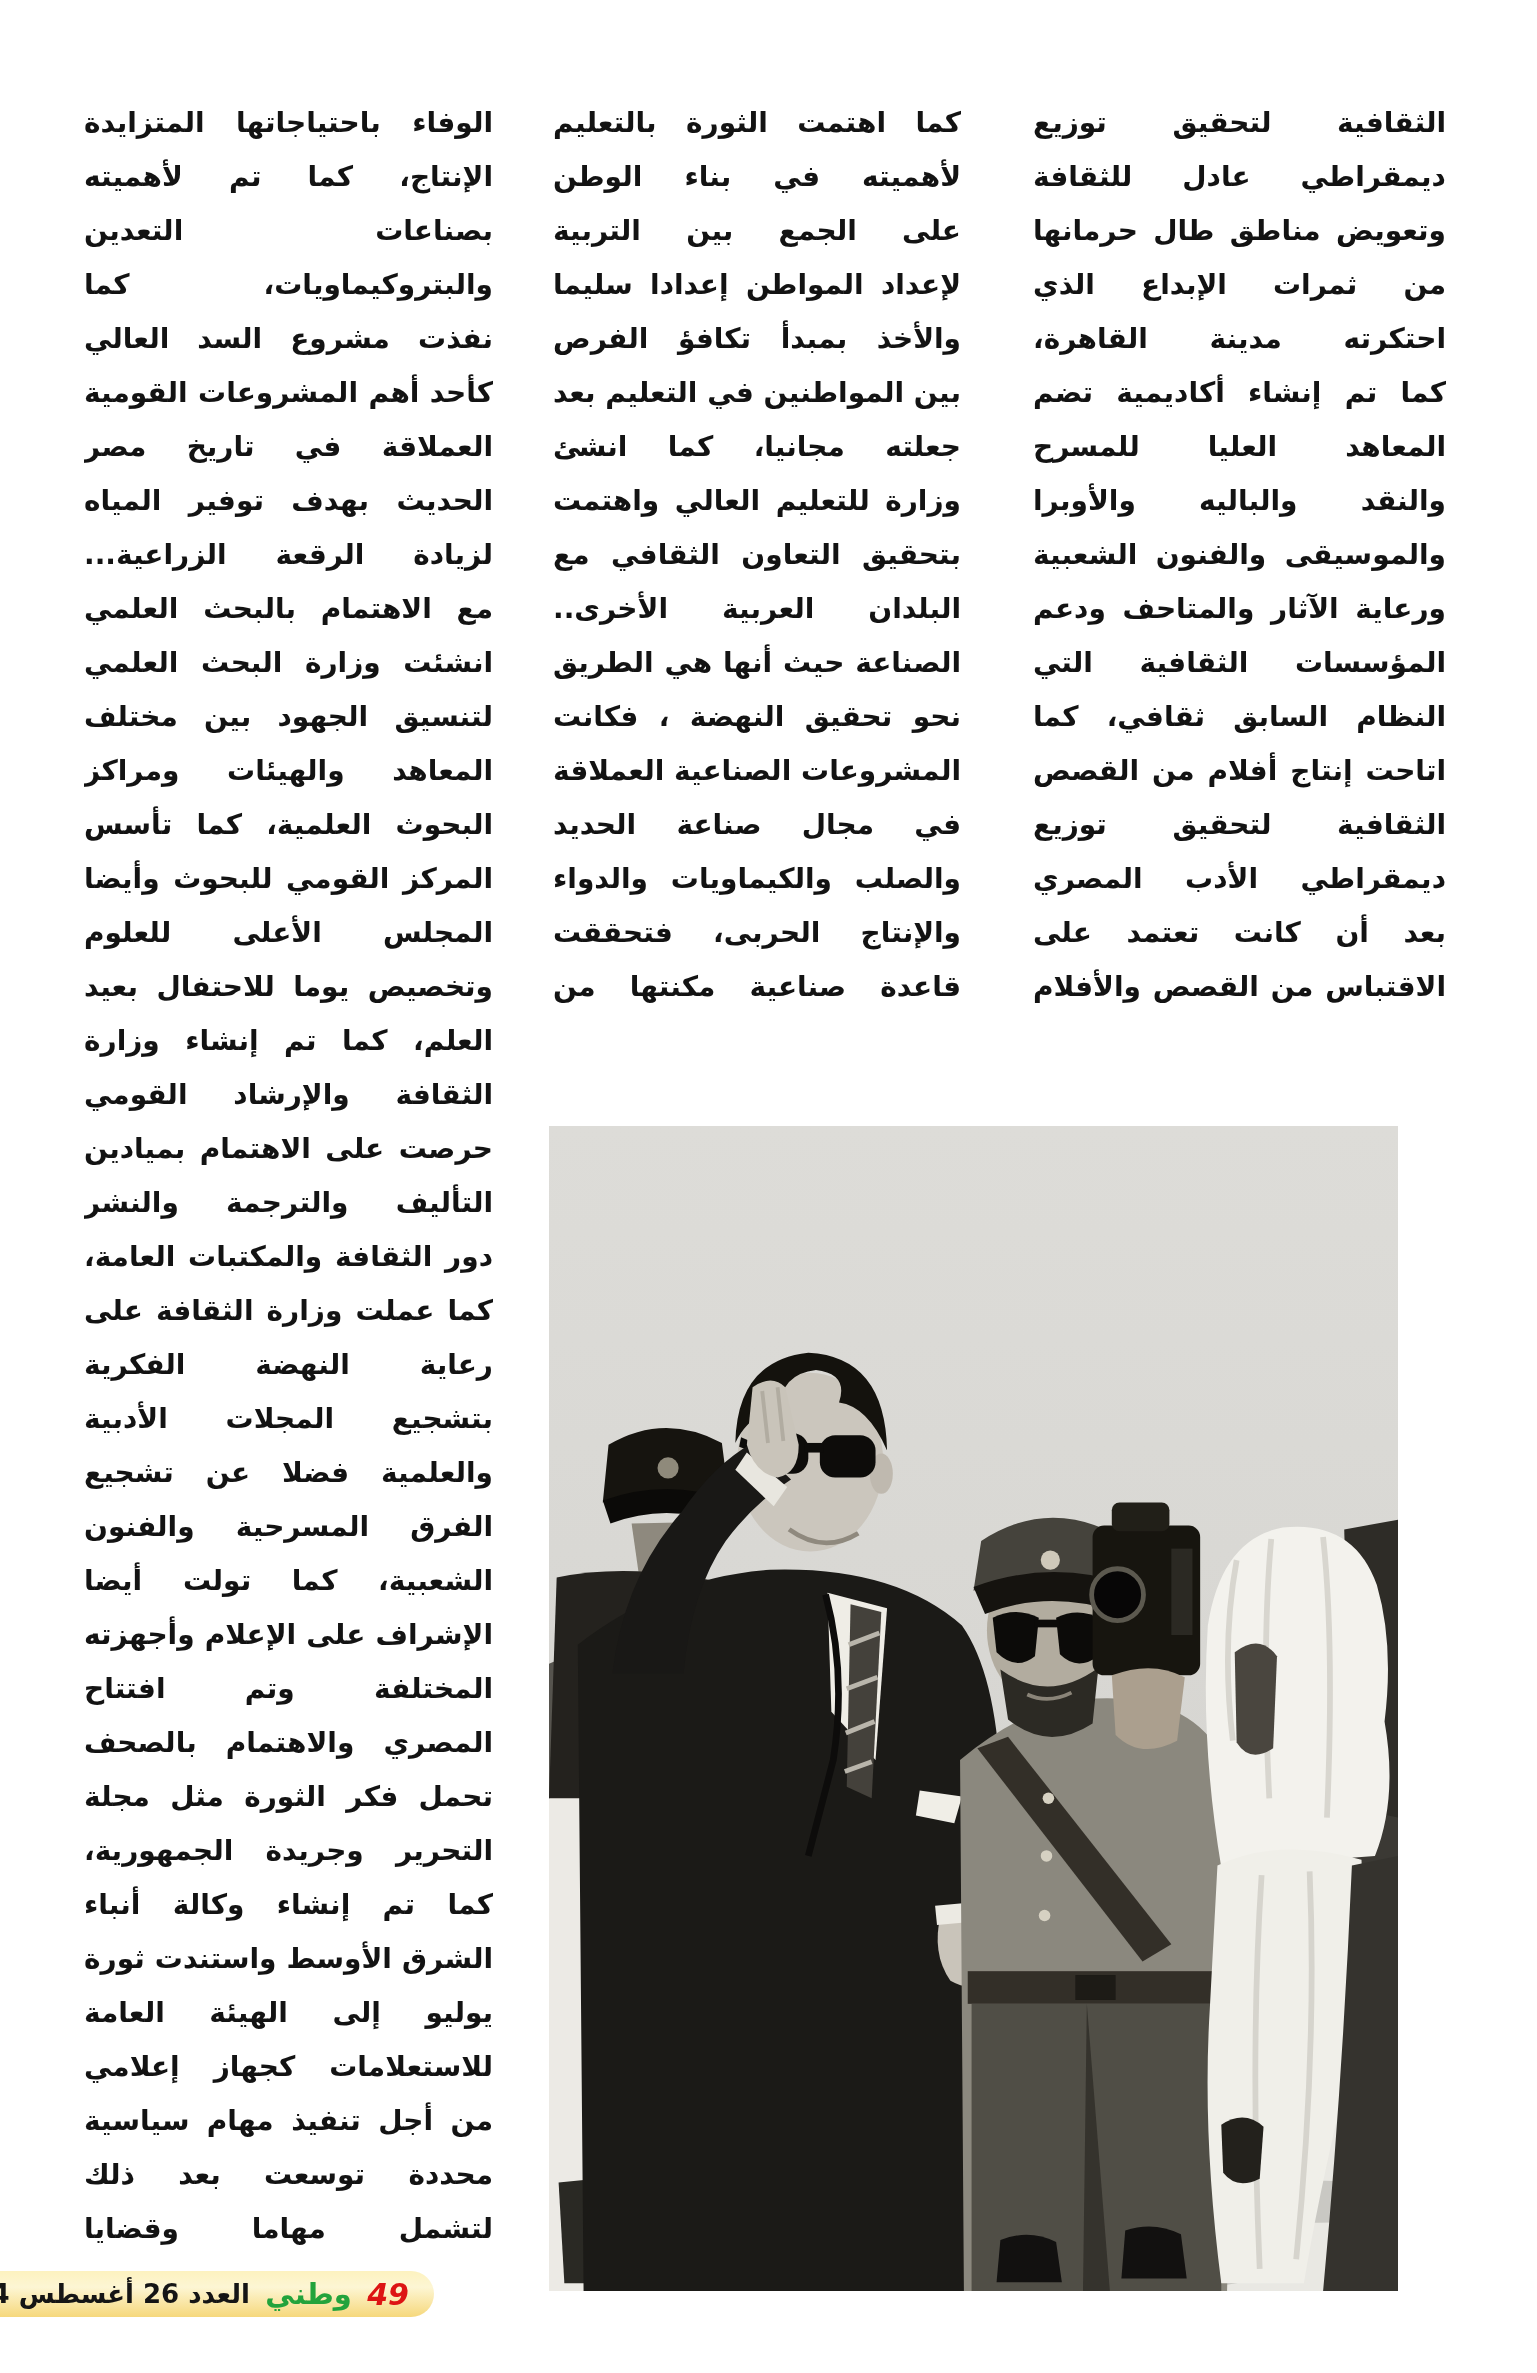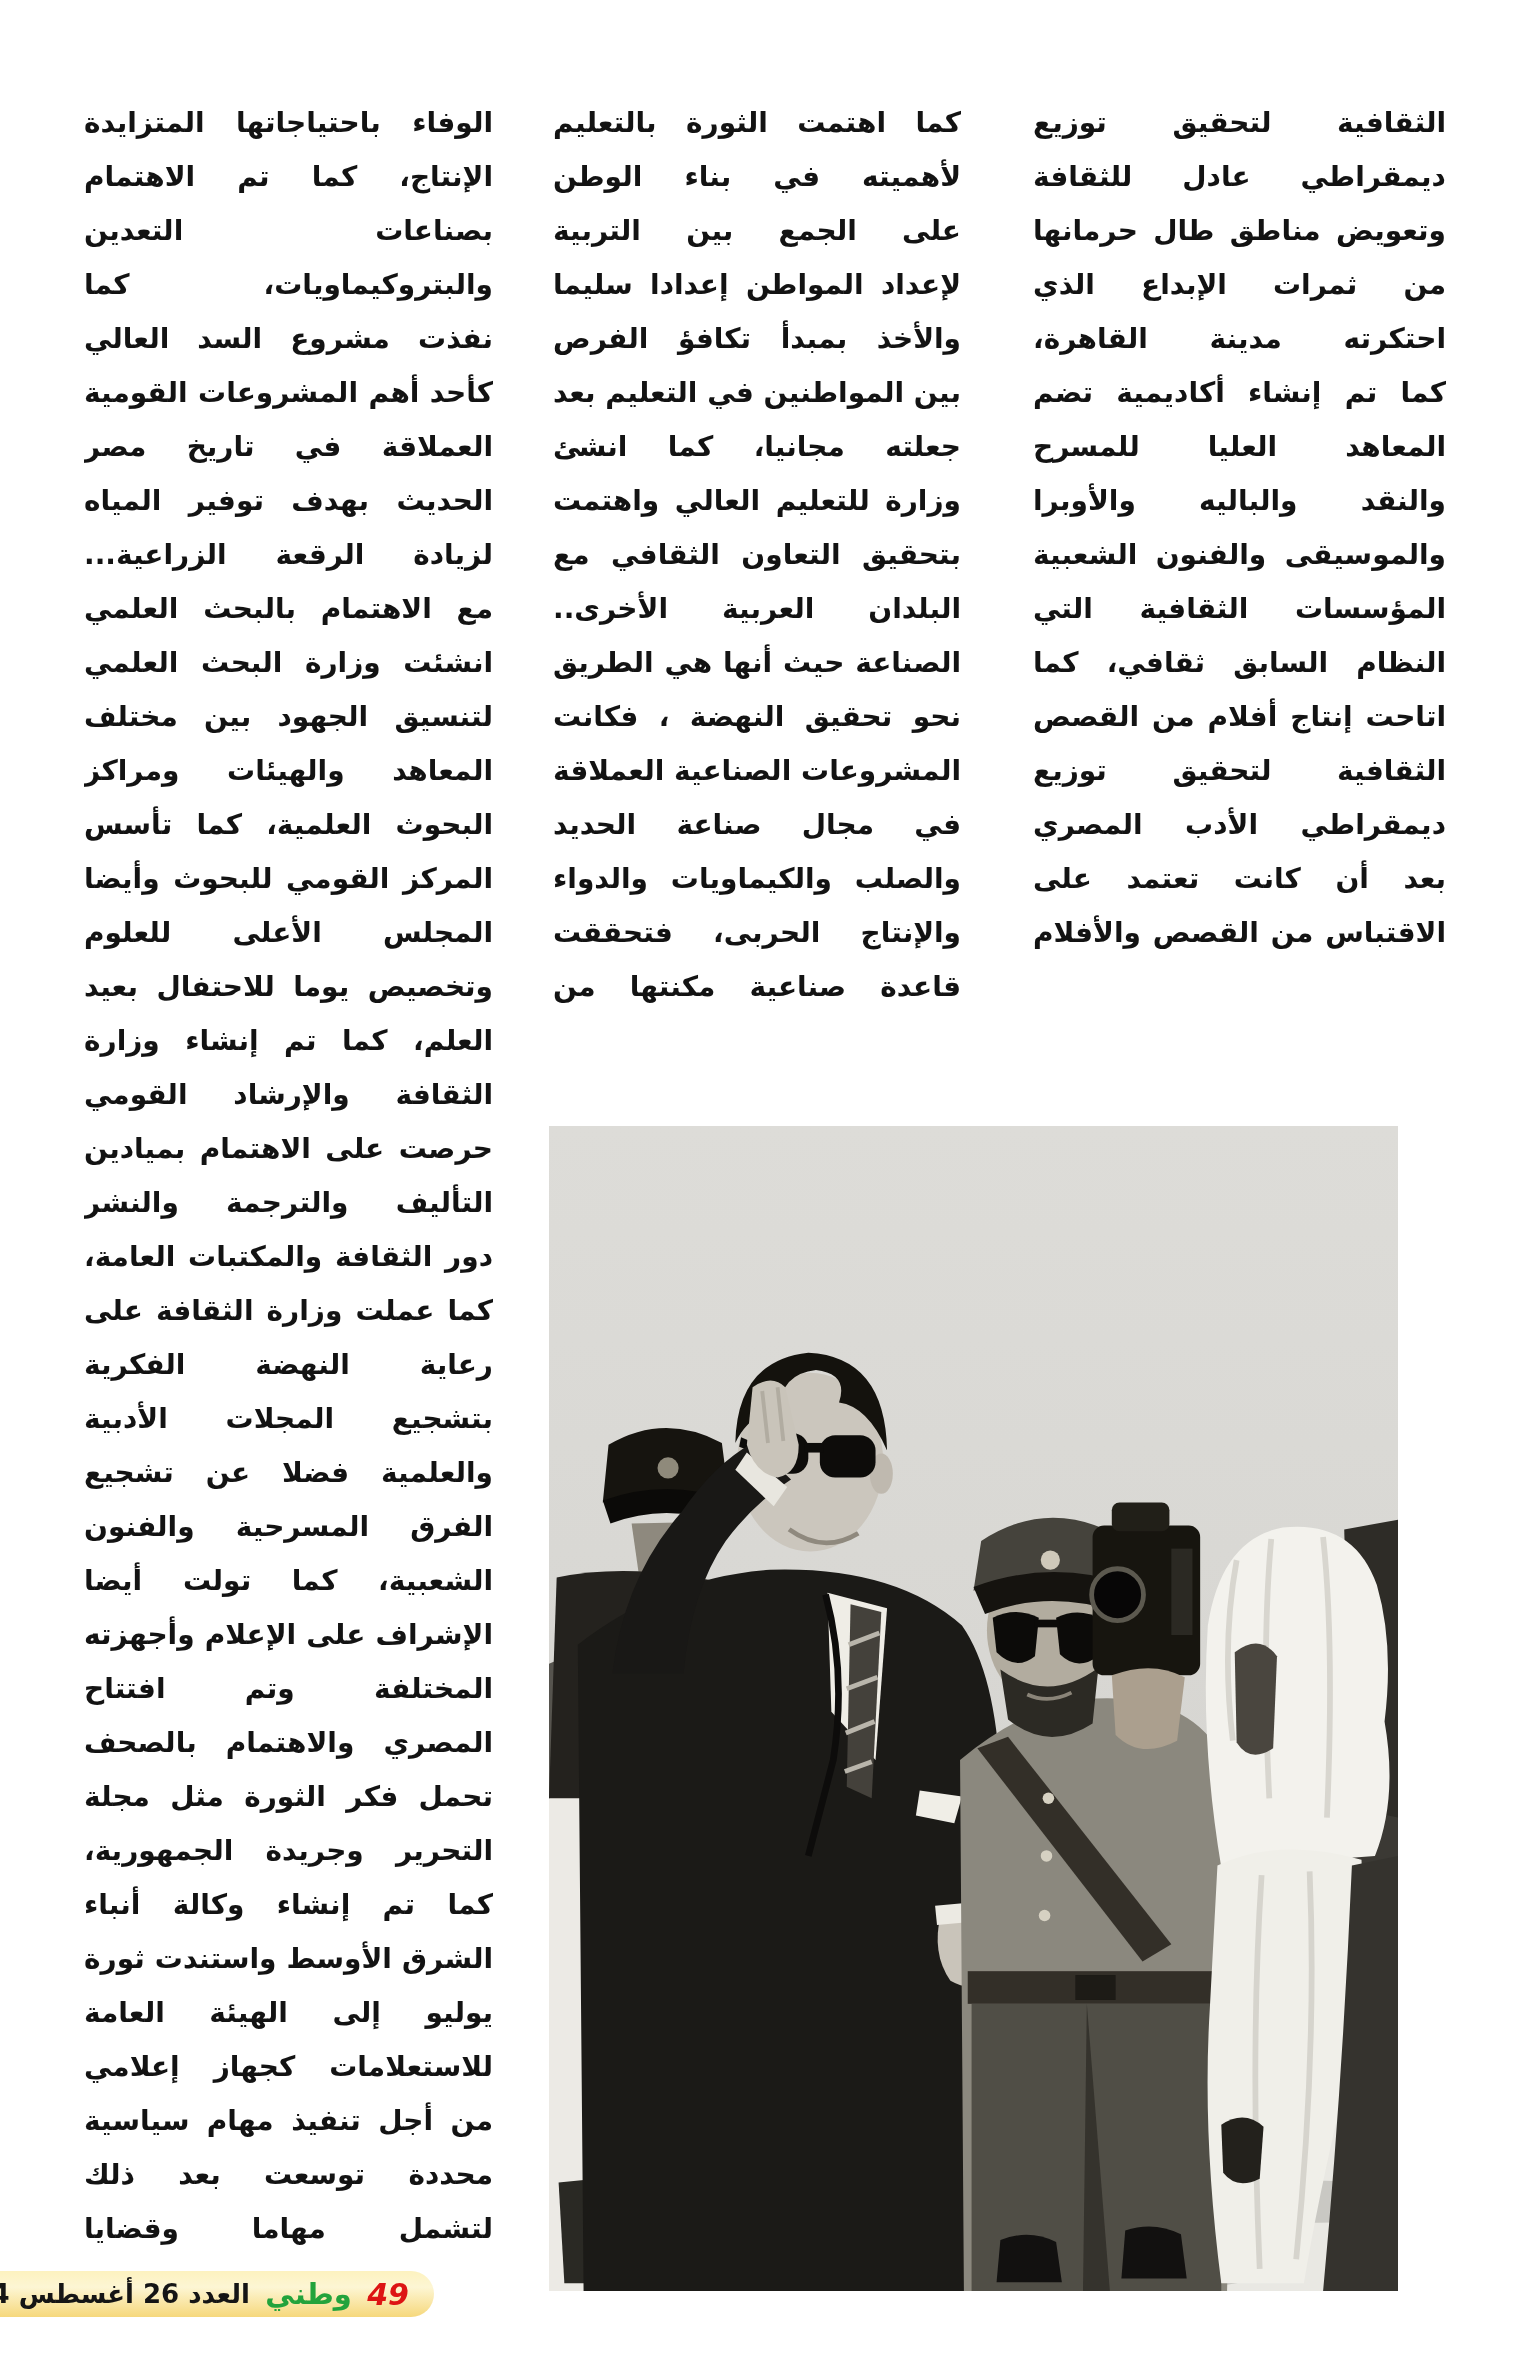--- a/index.html
+++ b/index.html
@@ -45,20 +45,21 @@
   <section class="col" id="col-right">
       <div class="line">الثقافية لتحقيق توزيع</div>
       <div class="line">ديمقراطي عادل للثقافة</div>
       <div class="line">وتعويض مناطق طال حرمانها</div>
       <div class="line">من ثمرات الإبداع الذي</div>
       <div class="line">احتكرته مدينة القاهرة،</div>
       <div class="line">كما تم إنشاء أكاديمية تضم</div>
       <div class="line">المعاهد العليا للمسرح والسينما</div>
       <div class="line">والنقد والباليه والأوبرا</div>
       <div class="line">والموسيقى والفنون الشعبية</div>
+      <div class="line">ورعاية الآثار والمتاحف ودعم</div>
       <div class="line">المؤسسات الثقافية التي أنشاها</div>
       <div class="line">النظام السابق ثقافي، كما</div>
       <div class="line">اتاحت إنتاج أفلام من القصص</div>
       <div class="line">الثقافية لتحقيق توزيع</div>
       <div class="line">ديمقراطي الأدب المصري الأصيل</div>
       <div class="line">بعد أن كانت تعتمد على</div>
       <div class="line">الاقتباس من القصص والأفلام</div>
     </section>
 
   <section class="col" id="col-middle">
@@ -76,21 +77,21 @@
       <div class="line">نحو تحقيق النهضة ، فكانت</div>
       <div class="line">المشروعات الصناعية العملاقة</div>
       <div class="line">في مجال صناعة الحديد</div>
       <div class="line">والصلب والكيماويات والدواء</div>
       <div class="line">والإنتاج الحربى، فتحققت لمصر</div>
       <div class="line">قاعدة صناعية مكنتها من</div>
     </section>
 
   <section class="col" id="col-left">
       <div class="line">الوفاء باحتياجاتها المتزايدة من</div>
-      <div class="line">الإنتاج، كما تم الاهتمام</div>
+      <div class="line">الإنتاج، كما تم لأهميته</div>
       <div class="line">بصناعات التعدين</div>
       <div class="line">والبتروكيماويات، كما</div>
       <div class="line">نفذت مشروع السد العالي</div>
       <div class="line">كأحد أهم المشروعات القومية</div>
       <div class="line">العملاقة في تاريخ مصر</div>
       <div class="line">الحديث بهدف توفير المياه</div>
       <div class="line">لزيادة الرقعة الزراعية...</div>
       <div class="line">مع الاهتمام بالبحث العلمي</div>
       <div class="line">انشئت وزارة البحث العلمي</div>
       <div class="line">لتنسيق الجهود بين مختلف</div>

